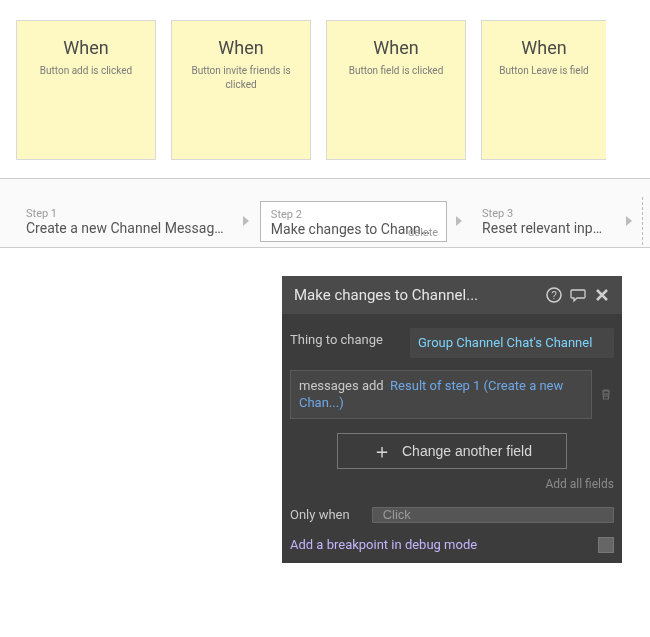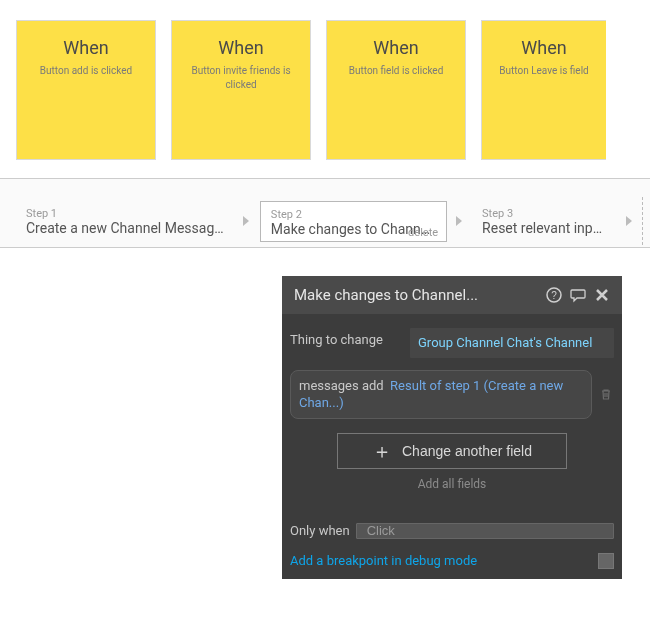--- a/index.html
+++ b/index.html
@@ -16,21 +16,21 @@
     
     .events-row {
       display: flex;
       gap: 15px;
       padding: 20px 16px 0;
     }
     .event-card {
       width: 140px;
       height: 140px;
       border: 1px solid #d9d9d9;
-      background: #fde047;
+      background: #fef9c3;
       text-align: center;
       padding: 16px 8px 8px;
       flex: 0 0 auto;
     }
     .event-card.last { width: 125px; border-right: none; }
     .event-title {
       font-size: 18px;
       color: #4a4a4a;
       margin-bottom: 6px;
     }
@@ -147,21 +147,21 @@
       display: flex;
       align-items: center;
       gap: 6px;
       margin-bottom: 14px;
     }
     .field-box {
       flex: 1;
       background: #464646;
       border: 1px solid #5a5a5a;
       padding: 6px 8px;
-      border-radius: 8px;
+      border-radius: 0;
       font-size: 13px;
       color: #c9c9c9;
       line-height: 1.35;
     }
     .field-box .blue { color: #6fa8e6; }
     .trash-icon {
       width: 16px; height:16px;
       color: #6b6b6b;
       flex: 0 0 auto;
       display:flex; align-items:center; justify-content:center;
@@ -177,42 +177,42 @@
       height: 36px;
       border: 1px solid #777;
       color: #d8d8d8;
       font-size: 14px;
       background: transparent;
       cursor: pointer;
     }
     .plus-icon { font-size: 20px; line-height: 0; }
 
     .add-all {
-      text-align: center;
+      text-align: right;
       color: #8b8b8b;
       font-size: 12px;
-      margin-bottom: 32px;
-    }
-
-    .only-when-row { display:flex; align-items:center; gap:6px; margin-bottom: 14px; }
+      margin-bottom: 16px;
+    }
+
+    .only-when-row { display:flex; align-items:center; gap:22px; margin-bottom: 14px; }
     .only-when-label { color:#c9c9c9; }
     .only-when-input {
       flex: 1;
       height: 16px;
       background: #555;
       border: 1px solid #666;
       border-radius: 1px;
       padding: 0 10px;
       color: #b8b8b8;
       font-size: 13px;
     }
     .only-when-input::placeholder { color: #9a9a9a; }
 
     .breakpoint-row { display:flex; align-items:center; justify-content:space-between; }
-    .breakpoint-label { color: #0ea5e9; text-align: right; }
+    .breakpoint-label { color: #c4b5fd; text-align: right; }
     .checkbox {
       width: 16px; height: 16px;
       background: #666;
       border: 1px solid #777;
     }
   </style>
 </head>
 <body>
 
 <div class="events-row">

